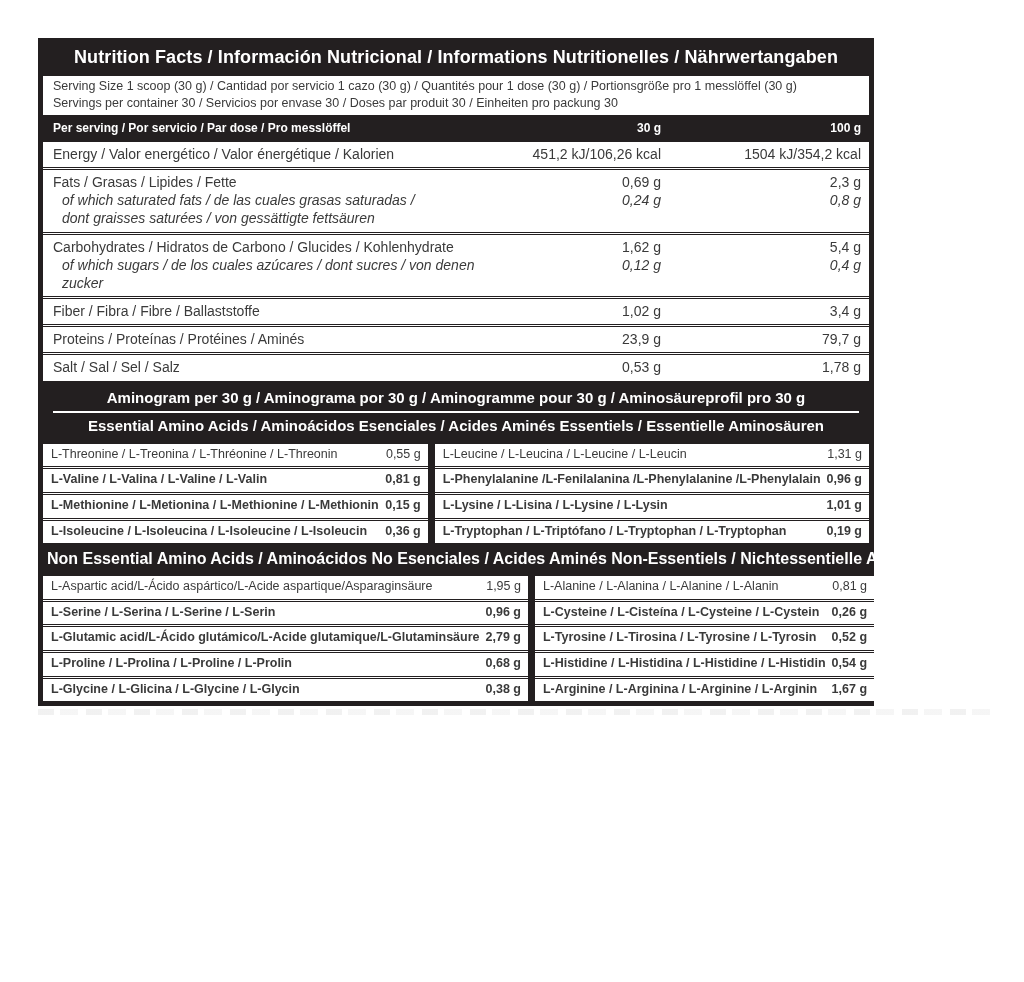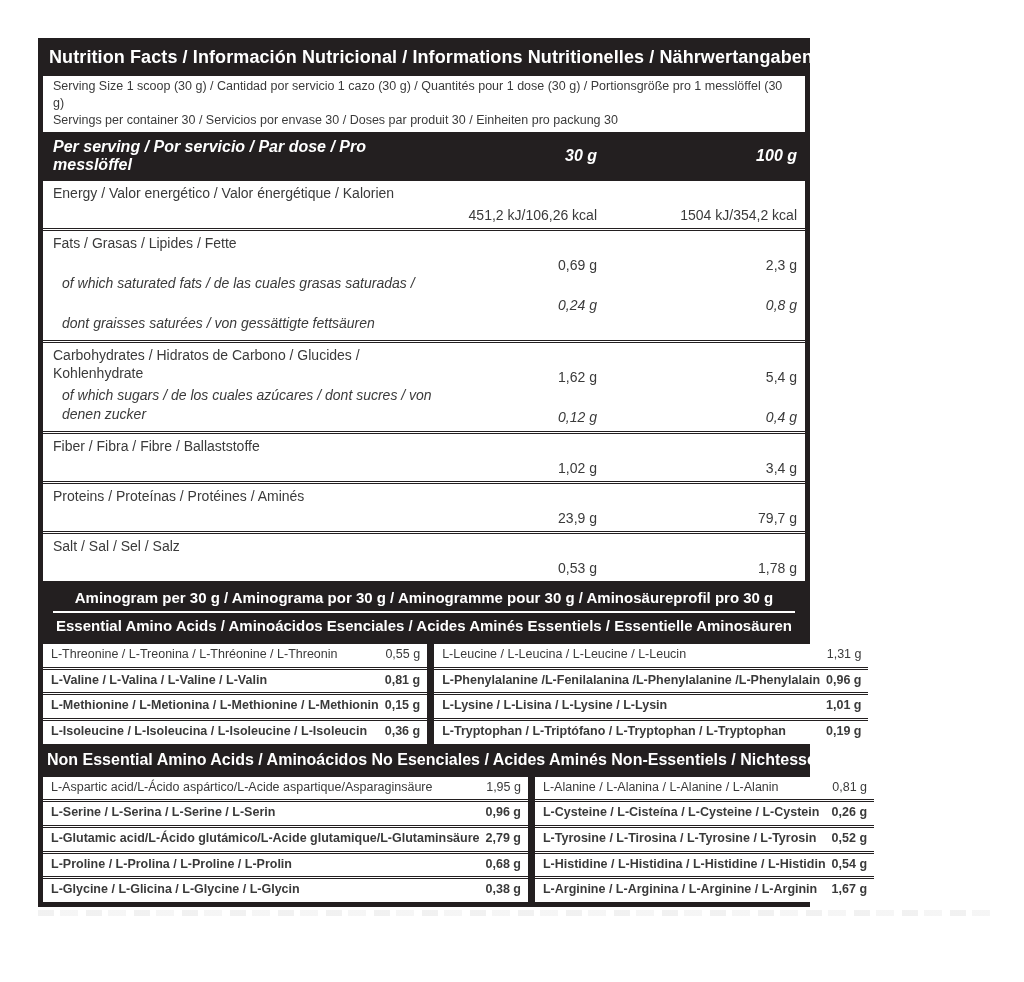--- a/index.html
+++ b/index.html
@@ -6,21 +6,21 @@
   html, body { background: #ffffff; }
   body {
     width: 1024px; height: 982px;
     font-family: "Liberation Sans", "DejaVu Sans", sans-serif;
     color: #3a3a3a;
     overflow: hidden;
   }
   .page { position: relative; width: 1024px; height: 982px; background: #fff; padding: 38px 38px 0 38px; }
 
   .nutrition-label {
-    width: 772px;
+    width: 836px;
     background: #231f20;
     padding: 5px;
     display: flex;
     flex-direction: column;
     gap: 3px;
   }
 
   .title-band {
     color: #fff;
     font-weight: bold;
@@ -37,34 +37,33 @@
     padding: 2px 10px 3px 10px;
     font-size: 12.5px;
     line-height: 1.35;
   }
 
   .band { background: #231f20; color: #ffffff; font-weight: bold; }
 
   .cols-grid { display: grid; grid-template-columns: 1fr 162px 200px; }
 
   .per-serving-band {
-    font-size: 16px;
+    font-size: 12px;
     padding: 3px 8px 4px 10px;
     align-items: center;
-    font-style: italic;
   }
   .col-val { text-align: right; }
 
   .nutrient-box { display: flex; flex-direction: column; }
   .nrow { padding: 3px 8px 4px 10px; }
   .nrow + .nrow { border-top: 3px double #231f20; }
   .nline { font-size: 14px; line-height: 1.3; }
   .nline.sub { font-style: italic; }
   .nline.sub .nlabel { padding-left: 9px; }
-  .nval { text-align: right; white-space: nowrap; margin-top: 22px; }
+  .nval { text-align: right; white-space: nowrap; }
 
   .amino-header-block { padding: 3px 8px 4px 8px; }
   .amino-header-line {
     text-align: center;
     font-size: 15px;
     font-weight: bold;
     color: #fff;
     padding: 2px 0 3px 0;
     white-space: nowrap;
   }

